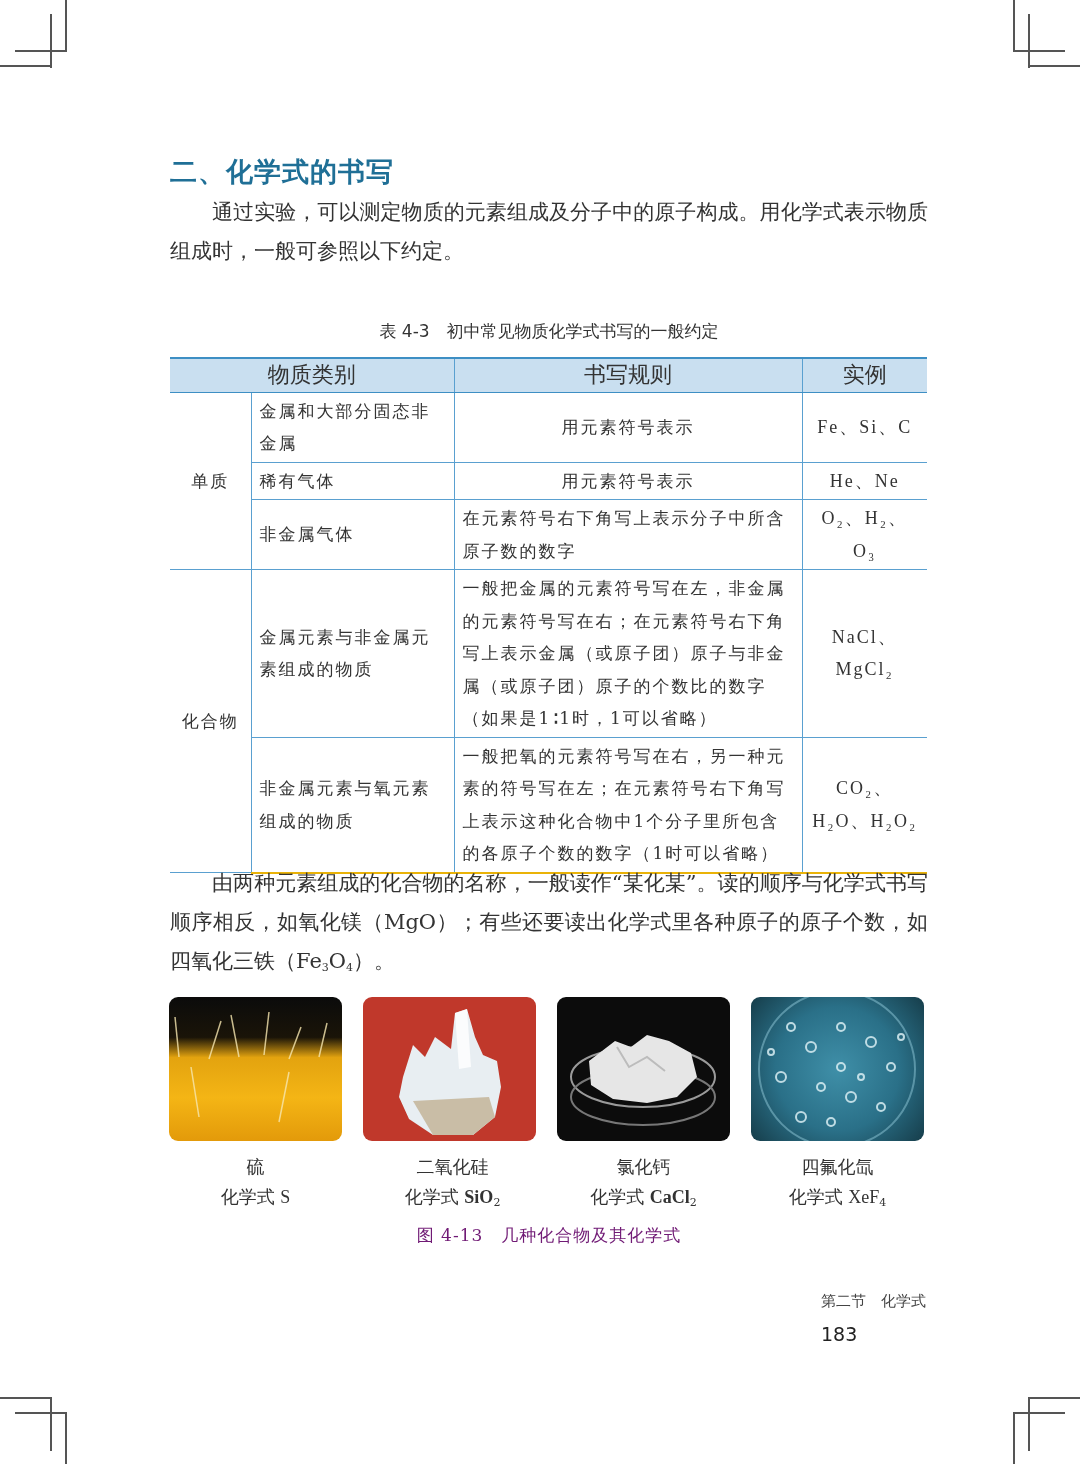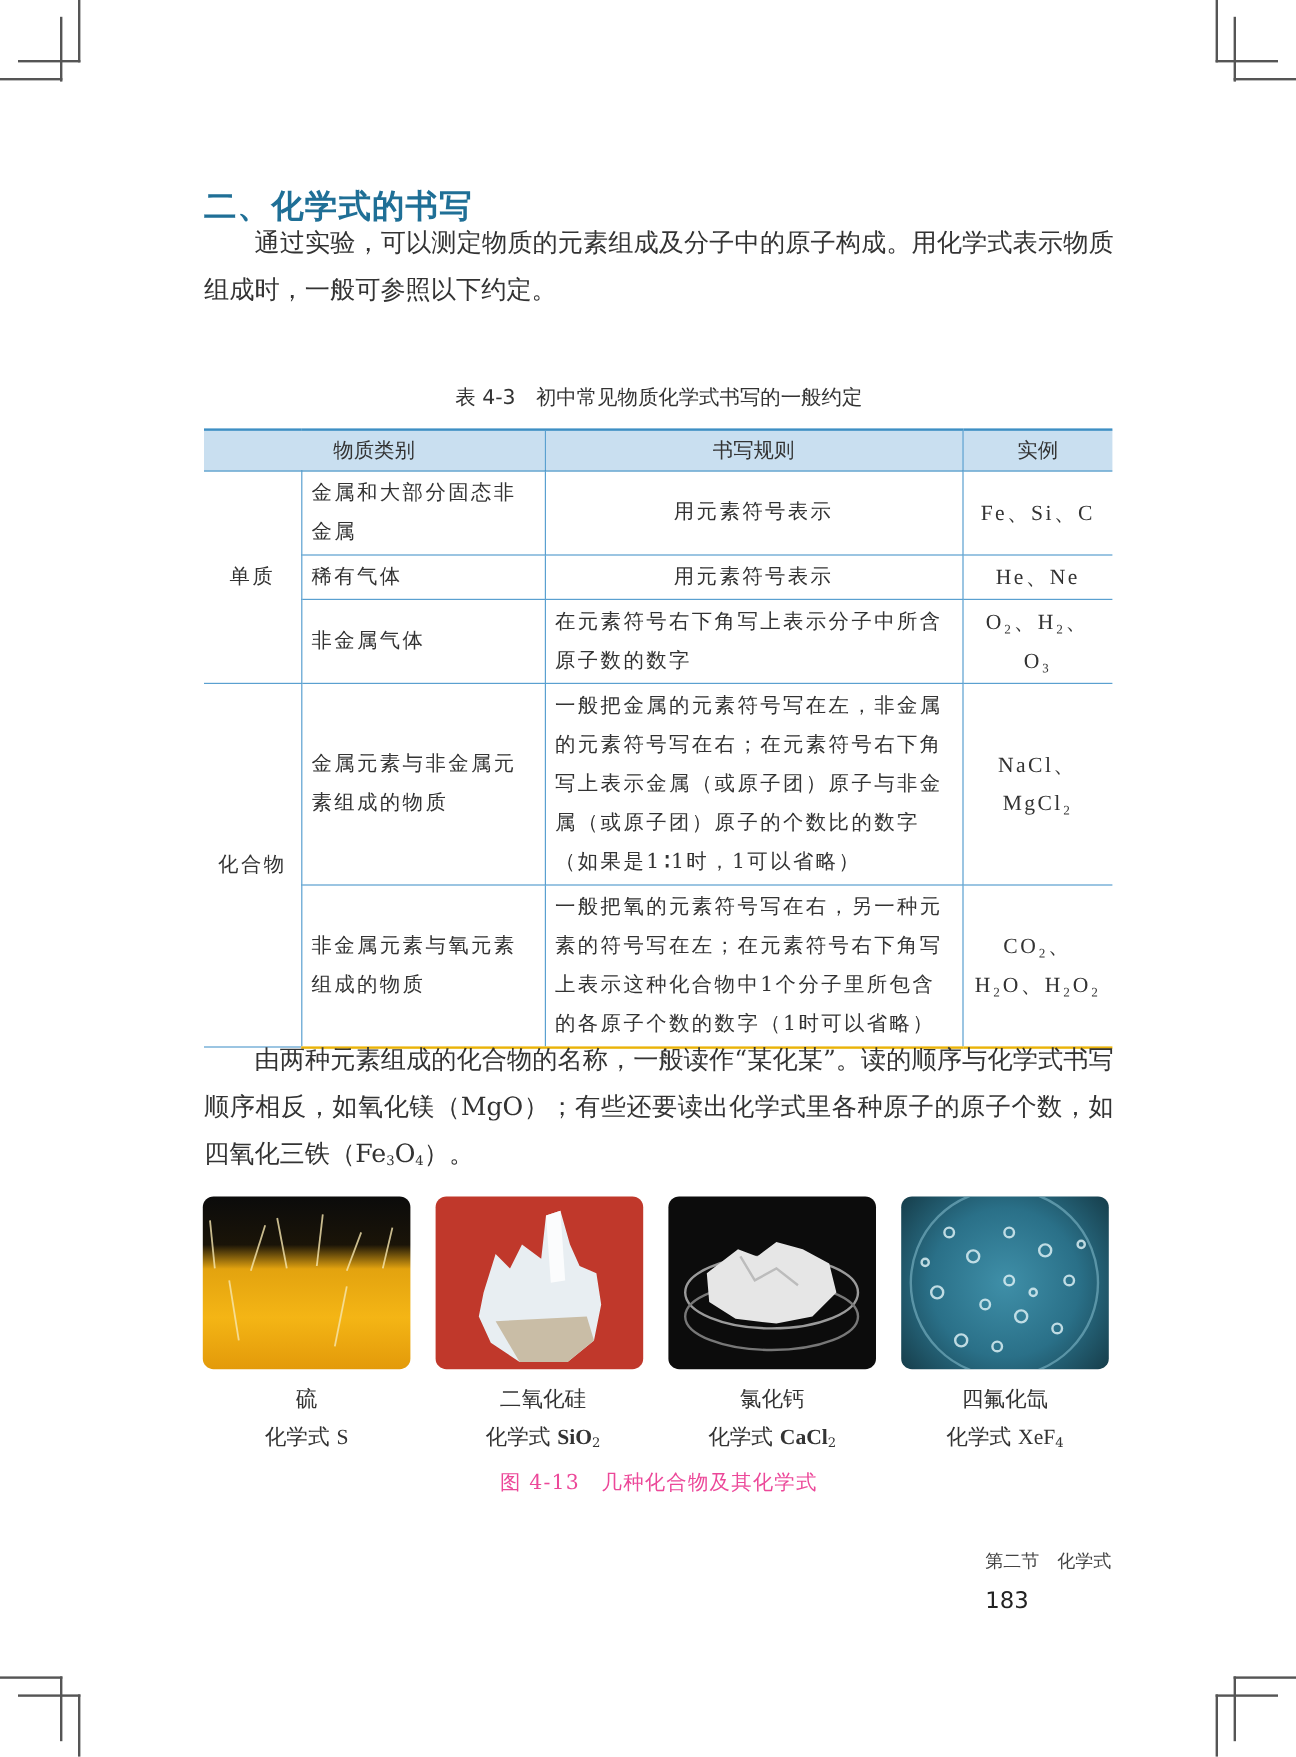--- a/index.html
+++ b/index.html
@@ -28,21 +28,21 @@
     }
 
     table.rules {
       position: absolute; left: 170px; top: 357px; width: 757px;
       border-collapse: collapse; table-layout: fixed;
       font-size: 17px; color: #333;
     }
     table.rules th {
       background: #c9dff0;
       font-family: "DejaVu Sans", "Liberation Sans", sans-serif;
-      font-weight: normal; font-size: 17px; height: 34px;
+      font-weight: normal; font-size: 22px; height: 34px;
       border-top: 2px solid #3e8fc4; border-bottom: 1.5px solid #3e8fc4;
       border-left: 1px solid #5aa0d0; border-right: 1px solid #5aa0d0;
     }
     table.rules th:first-child { border-left: none; }
     table.rules th:last-child { border-right: none; }
     table.rules td {
       border: 1px solid #5aa0d0; padding: 2px 8px;
       line-height: 32.5px; vertical-align: middle; letter-spacing: 2px;
     }
     table.rules tr td:first-child { border-left: none; }
@@ -62,21 +62,21 @@
     .photo-cacl2 { left: 388px; background: #0c0c0c; }
     .photo-xef4 { left: 582px; background: radial-gradient(circle at 50% 50%, #3f8fa8 0%, #2a7088 55%, #163d4a 100%); }
 
     .cap {
       position: absolute; top: 1152px; width: 173px; text-align: center;
       font-size: 18px; line-height: 30px; color: #333;
     }
     .cap span { display: block; }
     .fig-caption {
       position: absolute; left: 170px; width: 758px; top: 1224px; text-align: center;
-      font-size: 17px; color: #ec4899; letter-spacing: 1px;
+      font-size: 17px; color: #701a75; letter-spacing: 1px;
     }
     .footer {
       position: absolute; right: 154px; top: 1292px;
       font-size: 15px; color: #444; display: flex; align-items: baseline; gap: 12px; flex-direction: column;
     }
     .footer .page { font-family: "DejaVu Sans", "Liberation Sans", sans-serif; font-size: 19px; color: #222; }
   </style>
 </head>
 <body>
 
@@ -95,21 +95,21 @@
 <div class="crop" style="left:15px;top:1412px;width:52px;height:2px"></div>
 <div class="crop" style="left:65px;top:1412px;width:2px;height:52px"></div>
 
 <div class="crop" style="left:1028px;top:1397px;width:52px;height:2px"></div>
 <div class="crop" style="left:1028px;top:1397px;width:2px;height:54px"></div>
 <div class="crop" style="left:1013px;top:1412px;width:52px;height:2px"></div>
 <div class="crop" style="left:1013px;top:1412px;width:2px;height:52px"></div>
 
 <h2 class="section-title">二、化学式的书写</h2>
 
-<p class="para" style="top:183px"><span class="indent"></span><span>通过实验，可以测定物质的元素组成及分子中的原子构成。用化学式表示物质组成时，一般可参照以下约定。</span></p>
+<p class="para" style="top:193px"><span class="indent"></span><span>通过实验，可以测定物质的元素组成及分子中的原子构成。用化学式表示物质组成时，一般可参照以下约定。</span></p>
 
 <div class="table-caption">表 4-3　初中常见物质化学式书写的一般约定</div>
 
 <table class="rules">
   <colgroup>
     <col style="width:81px">
       <col style="width:203px">
       <col style="width:348px">
       <col style="width:125px">
   </colgroup>

